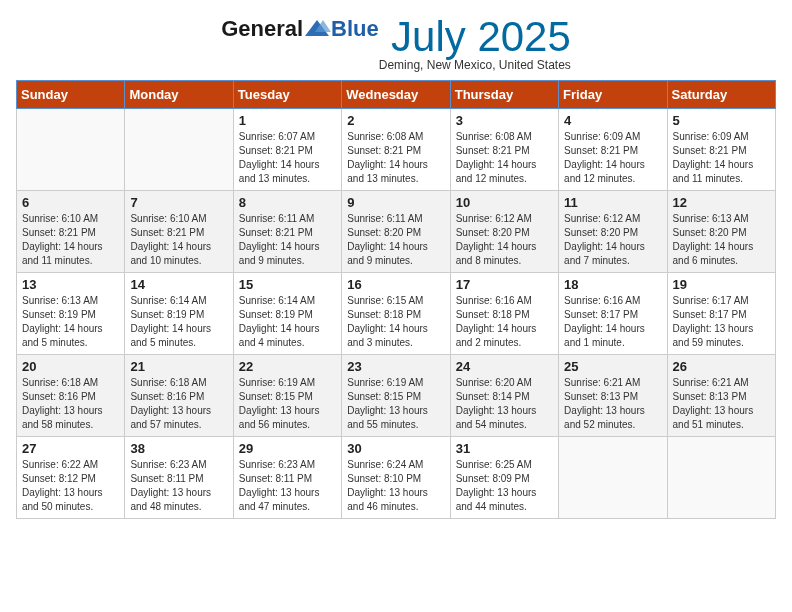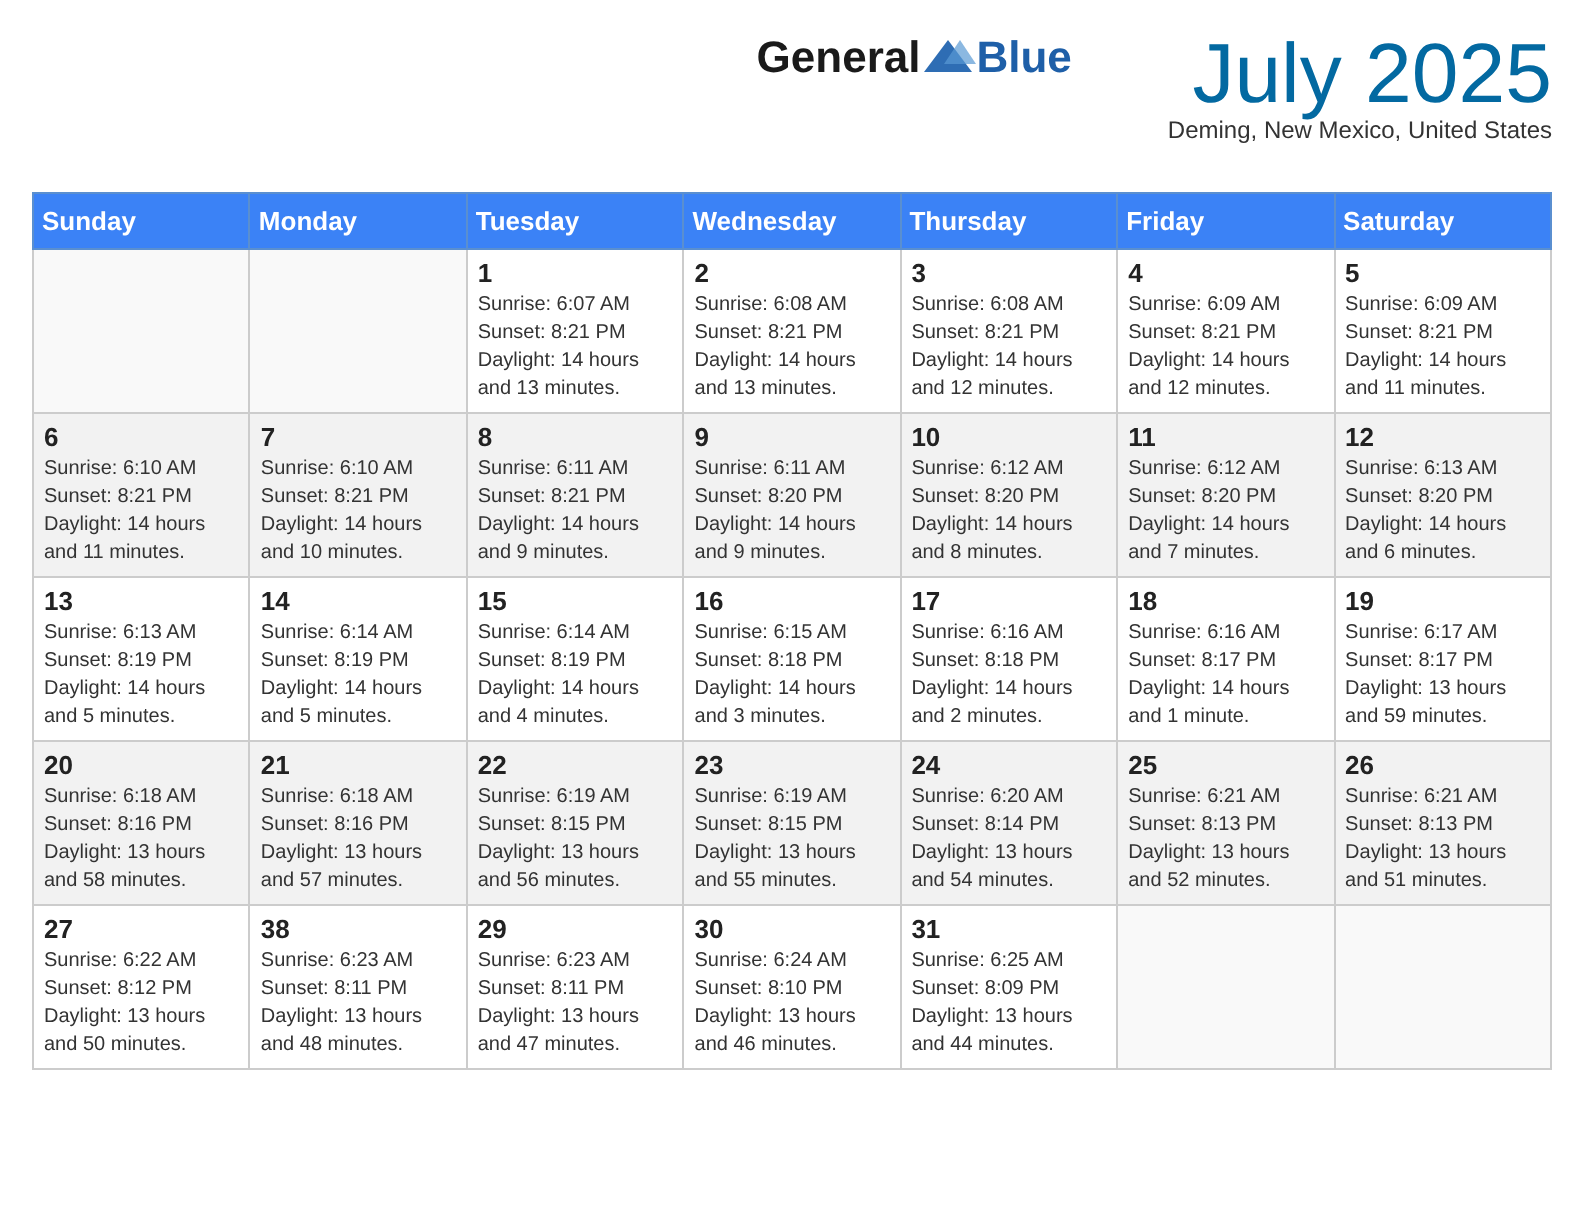--- a/index.html
+++ b/index.html
@@ -5,24 +5,23 @@
     * { box-sizing: border-box; margin: 0; padding: 0; }
     body {
       font-family: Arial, sans-serif;
       background: #fff;
       width: 792px;
       min-height: 612px;
       padding: 16px;
     }
     .header {
       display: flex;
-      justify-content: flex-end;
+      justify-content: center;
       align-items: flex-start;
-      margin-bottom: 24px;
-      gap: 48px;
+      margin-bottom: 8px;
     }
     .logo {
       display: flex;
       flex-direction: column;
       align-items: flex-start;
     }
     .logo-text {
       display: flex;
       align-items: center;
       font-size: 22px;
@@ -46,21 +45,21 @@
     .location {
       font-size: 12px;
       color: #333;
     }
     .calendar {
       width: 100%;
       border-collapse: collapse;
       border: 1px solid #ccc;
     }
     .calendar th {
-      background: #3b82f6;
+      background: #c2410c;
       color: #fff;
       font-size: 13px;
       font-weight: bold;
       padding: 6px 4px;
       text-align: left;
       border: 1px solid #5a8fd0;
     }
     .calendar td {
       vertical-align: top;
       border: 1px solid #ccc;

